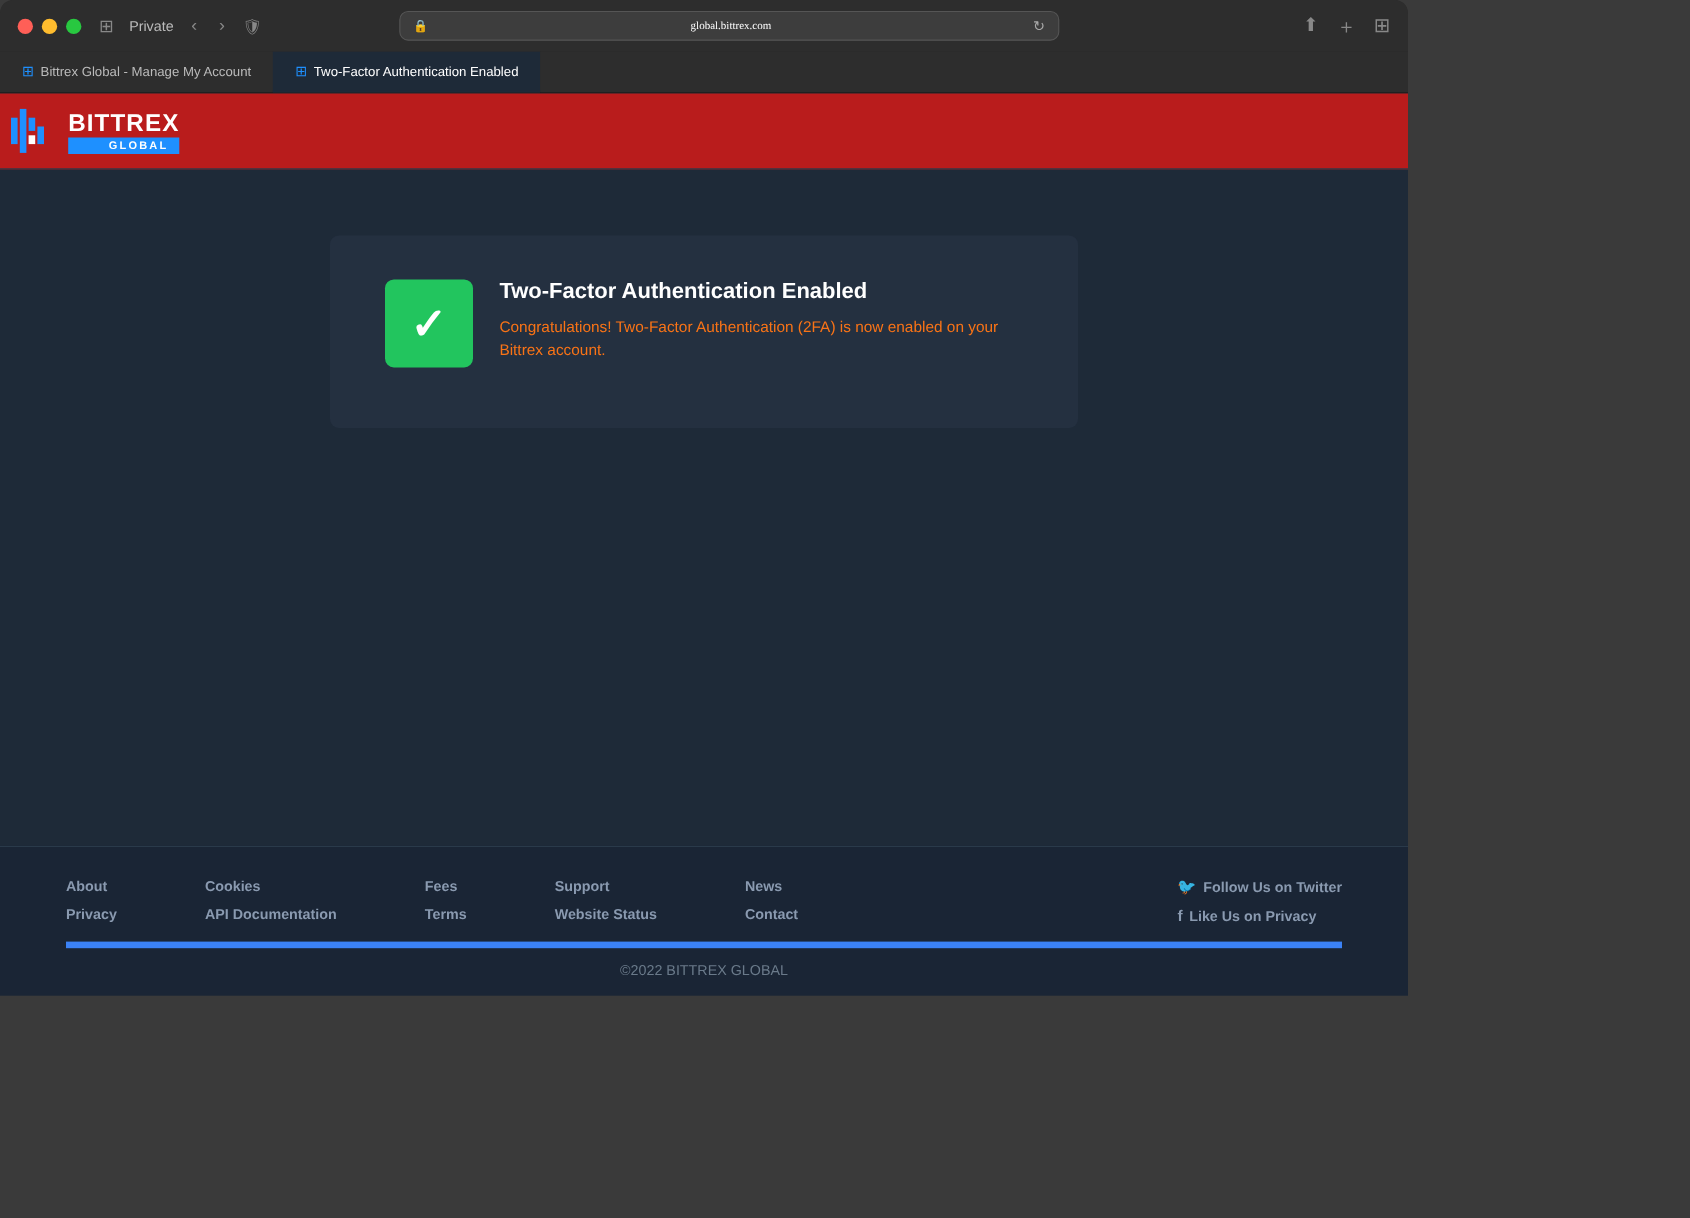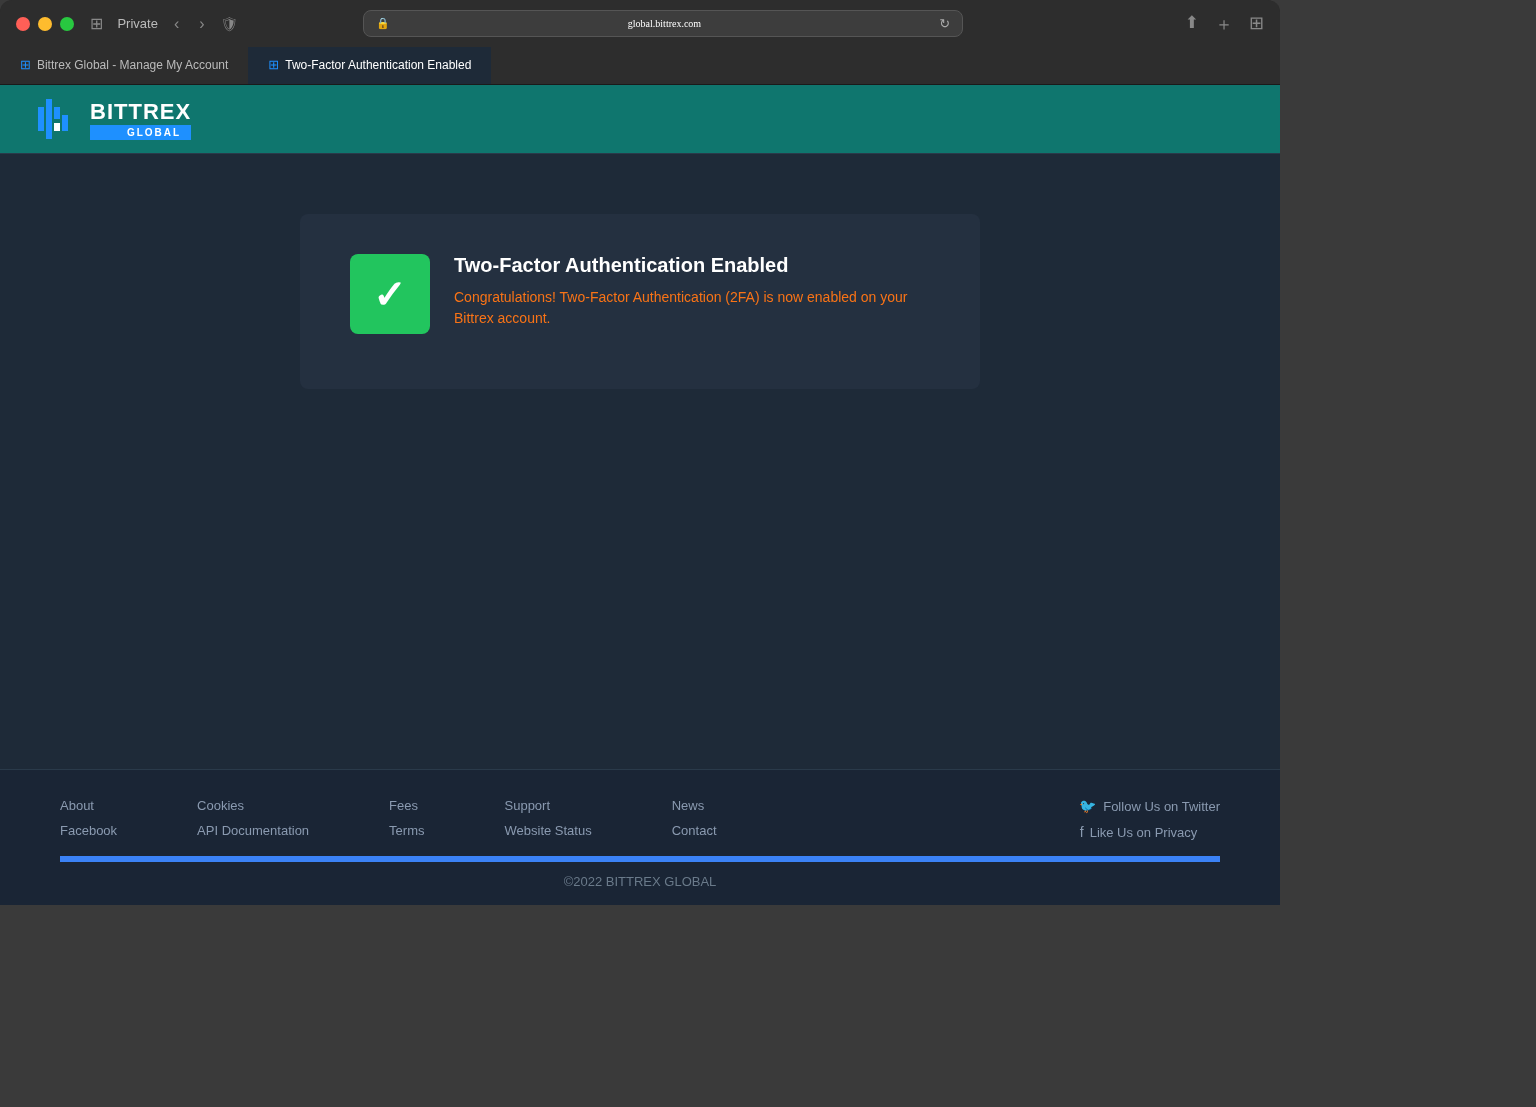--- a/index.html
+++ b/index.html
@@ -67,22 +67,22 @@
       color: #fff;
       border-bottom: 2px solid #1e2a38;
     }
     .tab-icon { color: #1e90ff; font-size: 13px; }
 
     
     .page { background: #1e2a38; min-height: 820px; display: flex; flex-direction: column; }
 
     
     .site-header {
-      background: #0f766e;
-      padding: 12px 36px;
+      background: #b91c1c;
+      padding: 12px 8px;
       border-bottom: 1px solid #2a3a4a;
     }
     .logo { display: flex; align-items: center; gap: 10px; }
     .logo-icon {
       width: 44px;
       height: 44px;
       color: #1e90ff;
     }
     .logo-text { display: flex; flex-direction: column; }
     .logo-bittrex { font-size: 22px; font-weight: 700; color: #fff; letter-spacing: 1px; }
@@ -171,20 +171,21 @@
       gap: 0;
       flex-wrap: wrap;
       margin-bottom: 12px;
     }
 
     .footer-col {
       display: flex;
       flex-direction: column;
       gap: 10px;
       margin-right: 80px;
+      font-weight: bold;
     }
 
     .footer-col:last-child { margin-left: auto; margin-right: 0; }
 
     .footer-link {
       color: #8a9ab0;
       font-size: 13px;
       text-decoration: none;
       cursor: pointer;
     }
@@ -283,21 +284,21 @@
         </div>
       </div>
     </div>
   </div>
 
   <div class="site-footer">
     <div class="footer-links">
 
       <div class="footer-col">
         <a class="footer-link">About</a>
-        <a class="footer-link">Facebook</a>
+        <a class="footer-link">Privacy</a>
       </div>
 
       <div class="footer-col">
         <a class="footer-link">Cookies</a>
         <a class="footer-link">API Documentation</a>
       </div>
 
       <div class="footer-col">
         <a class="footer-link">Fees</a>
         <a class="footer-link">Terms</a>

